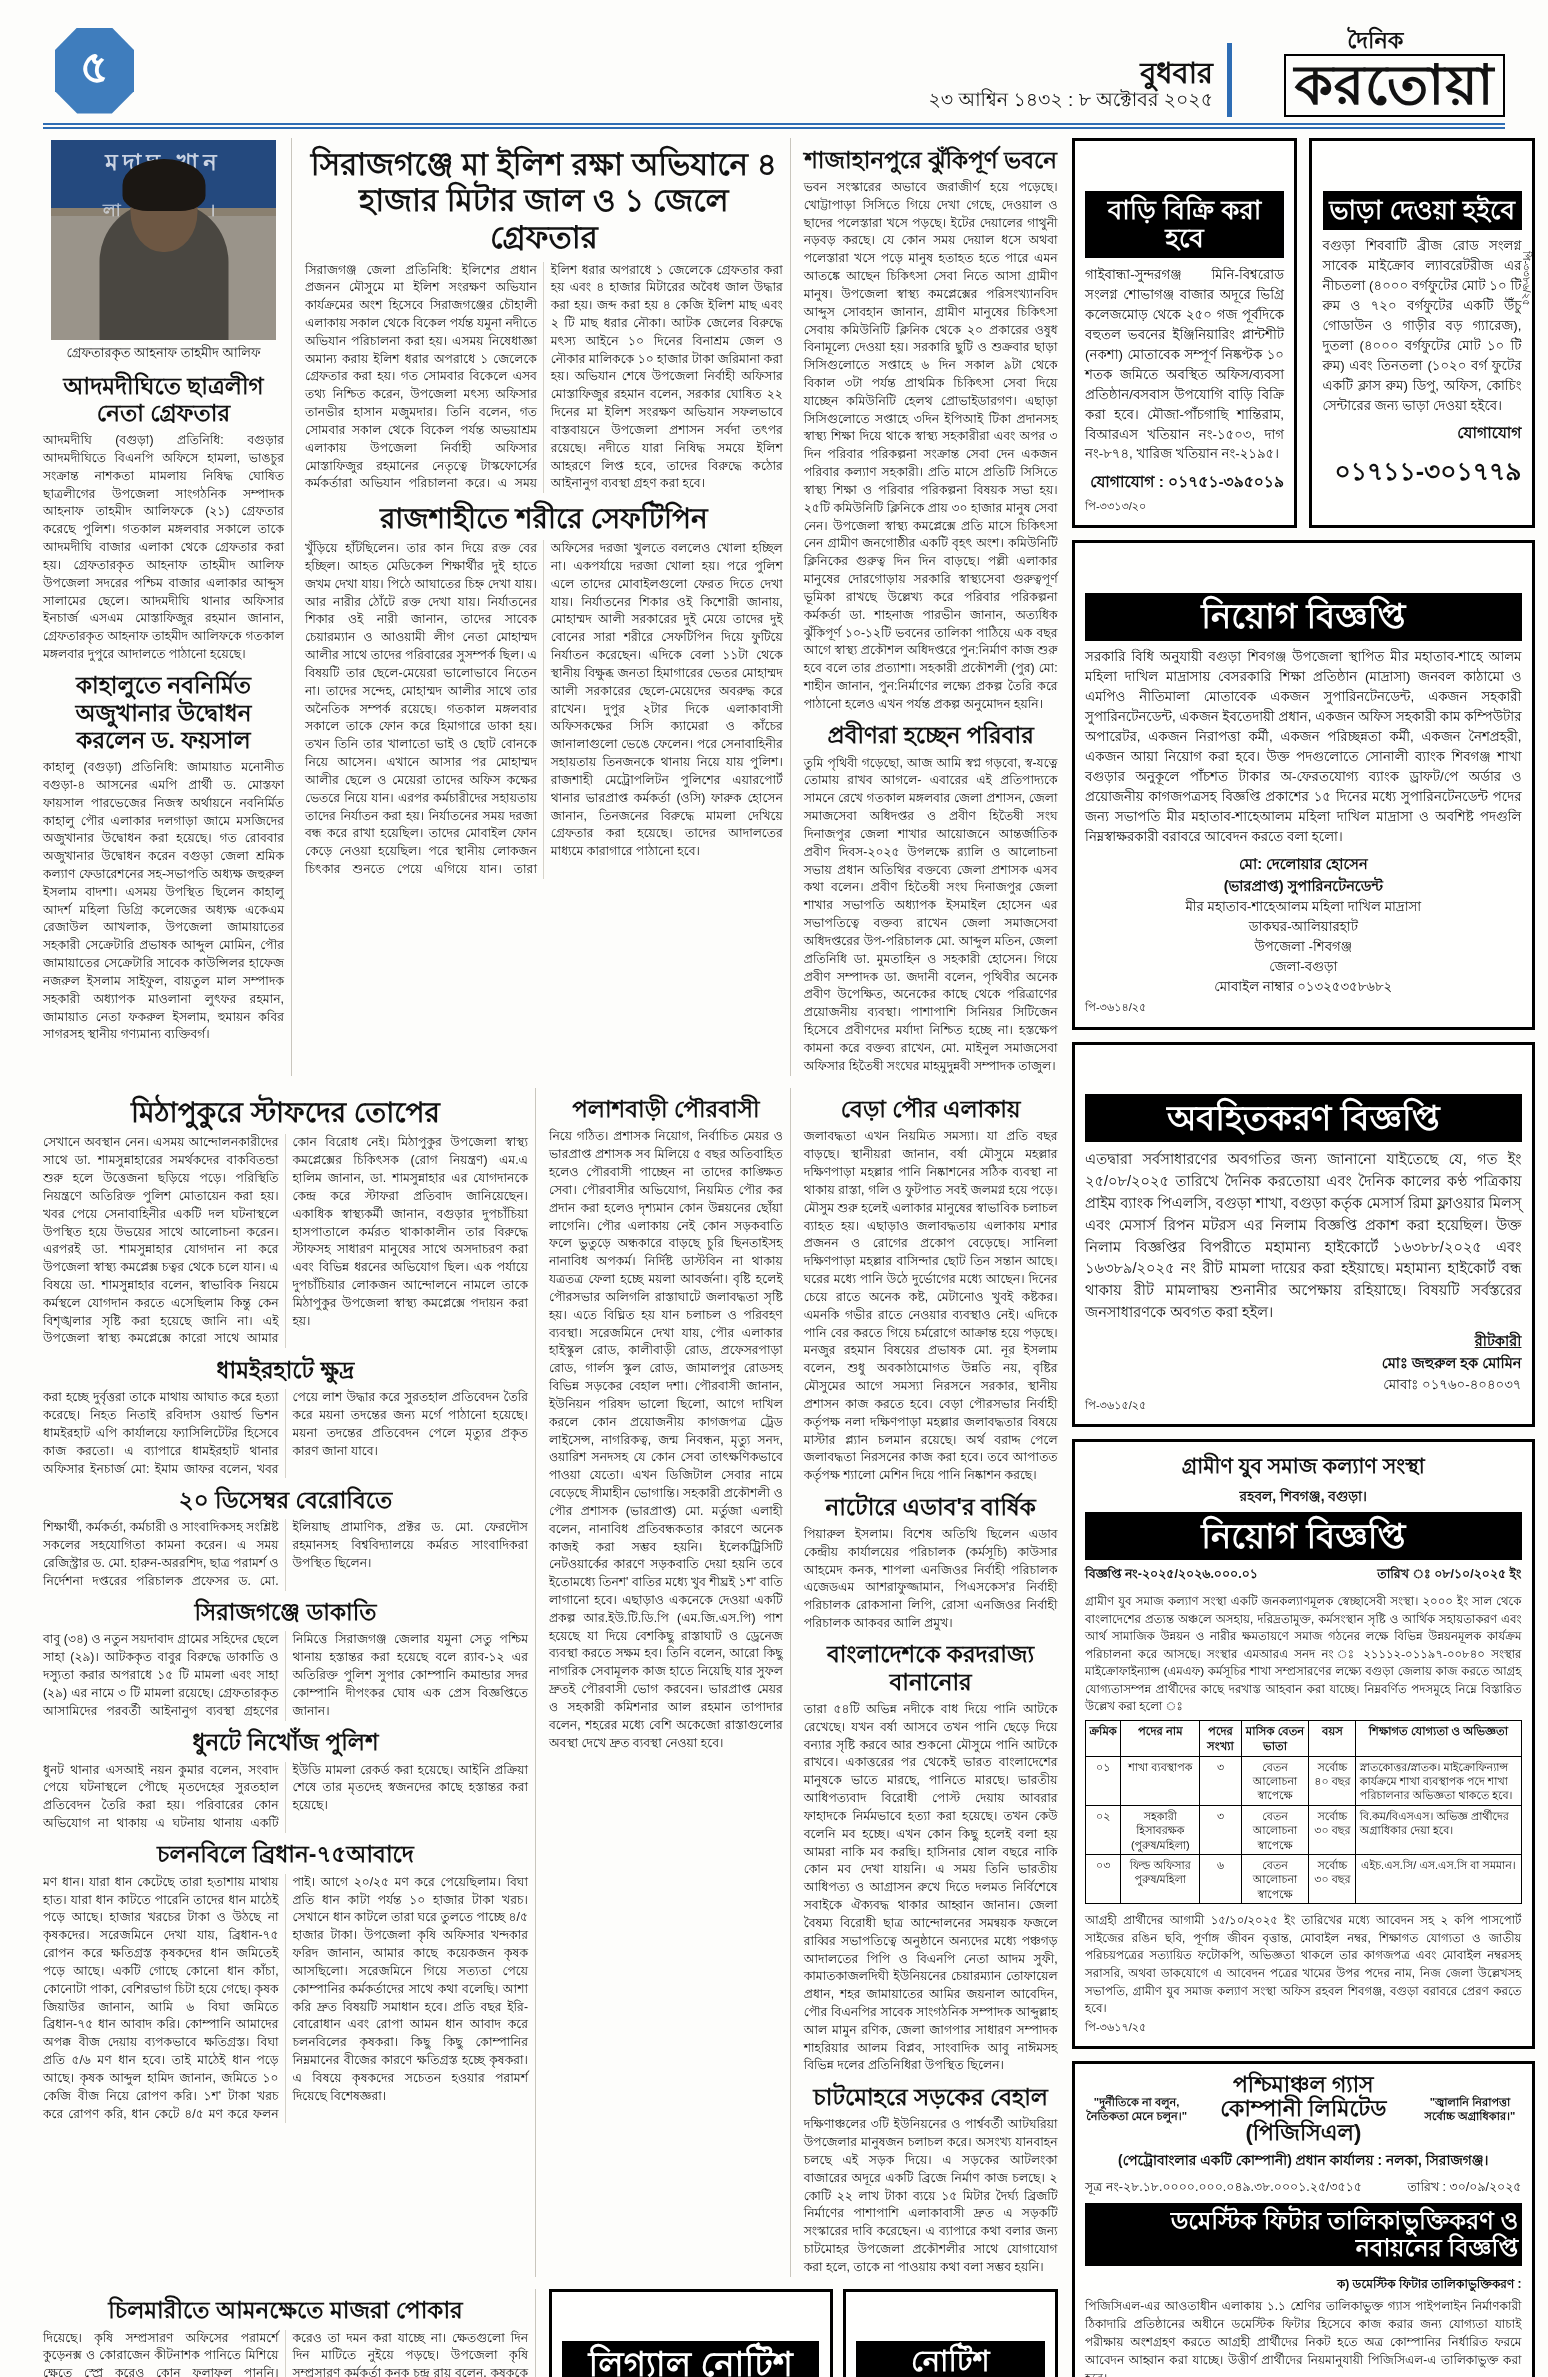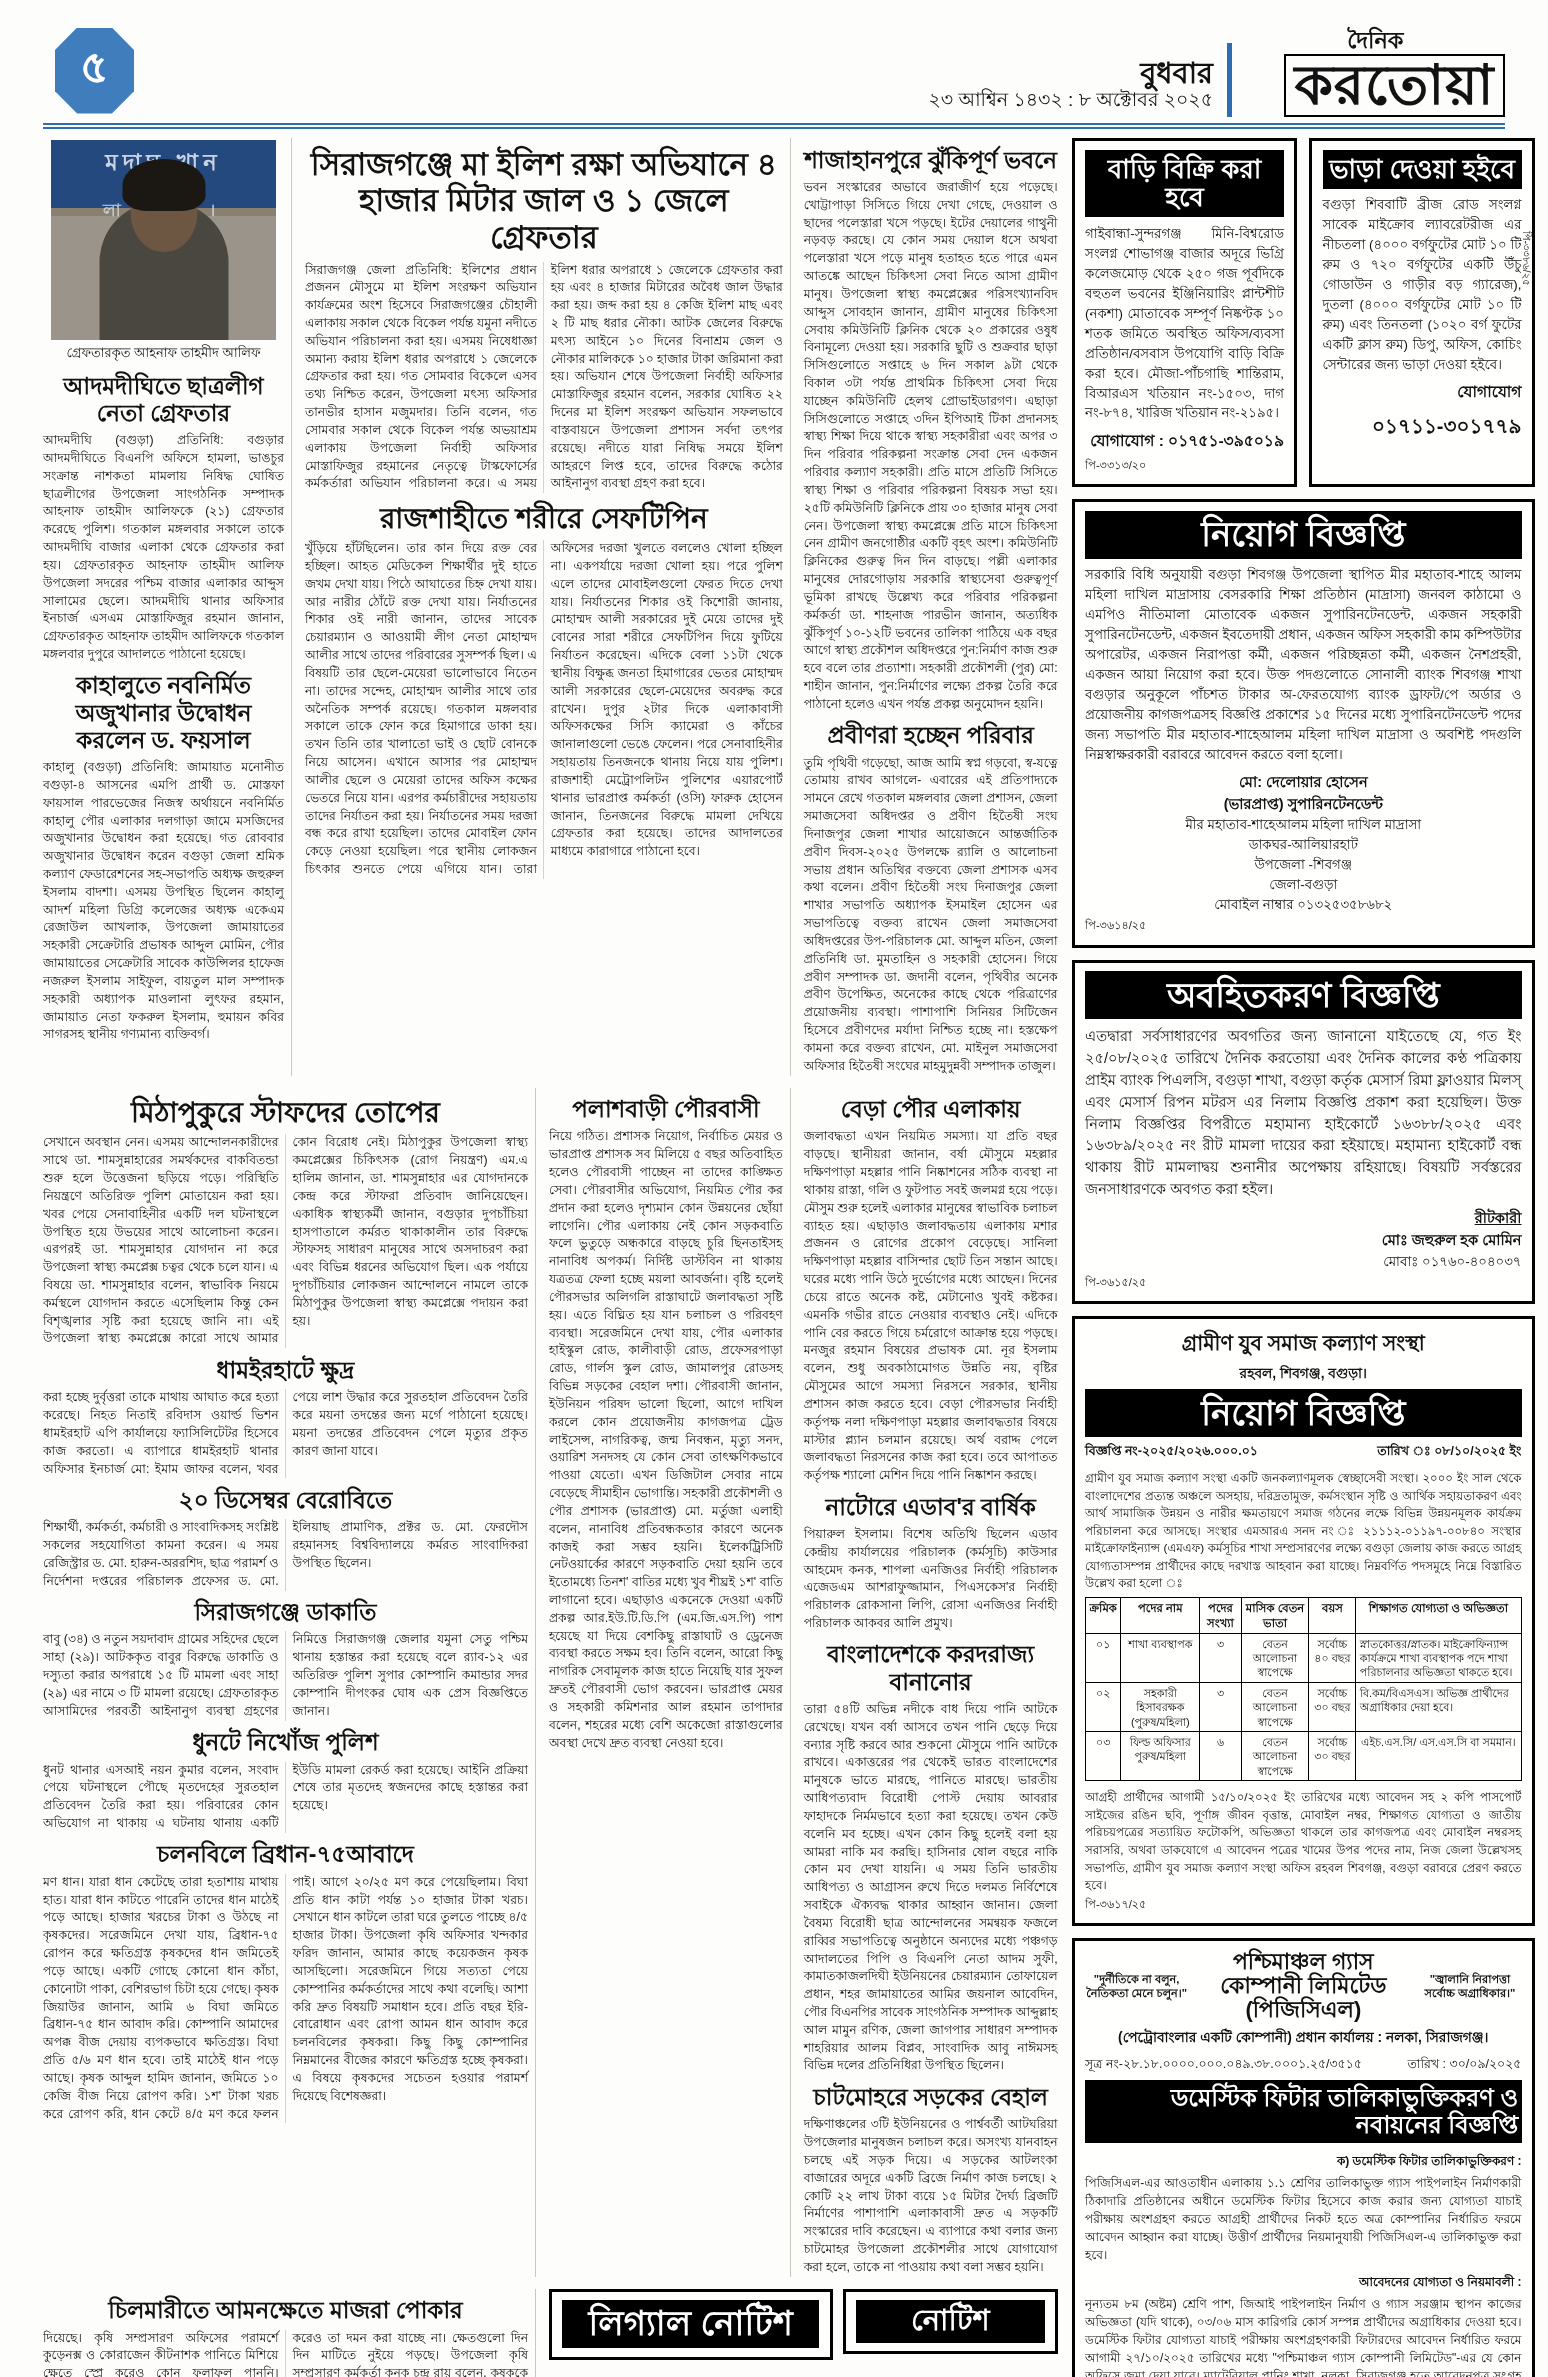--- a/index.html
+++ b/index.html
@@ -45,21 +45,21 @@
                font-weight:bold;font-size:17px;letter-spacing:8.6px;opacity:.7;}
   .photo .fig{position:absolute;left:50%;bottom:-8.6px;transform:translateX(-50%);
               width:129px;height:146px;background:#4a4741;border-radius:60px 60px 6.9px 6.9px;}
   .photo .head{position:absolute;left:50%;top:29px;transform:translateX(-50%);
                width:67px;height:83px;background:#6d5743;border-radius:42% 42% 48% 48%;}
   .photo .hair{position:absolute;left:50%;top:19px;transform:translateX(-50%);
                width:83px;height:52px;background:#1b1713;border-radius:50% 50% 30% 30%;}
   .cap{font-size:13px;text-align:center;margin:3.4px 0 1.7px;}
   
   .adbox{border:3.4px solid #000;background:#fffffe;padding:8.6px 10.3px;box-sizing:border-box;position:relative;}
-  .adban{background:#000;color:#fff;text-align:center;font-weight:bold;padding:5.2px 3.4px;line-height:1.1;}
+  .adban{background:#000;color:#fff;text-align:center;font-weight:bold;padding:5.2px 3.4px;line-height:1.1;margin-top:41px;}
   .adban-lg{font-size:34px;}
   .adban-md{font-size:26px;}
   .ad-body{font-size:13.3px;line-height:1.5;text-align:justify;margin-top:6.9px;}
   .ad-contact{font-weight:bold;font-size:15.5px;text-align:right;margin-top:5.2px;}
   .ad-marker{font-size:11.2px;margin-top:2px;}
   .sig{ text-align:center;font-size:13.3px;line-height:1.5;margin-top:6.9px;}
   .sig .b{font-weight:bold;font-size:14.6px;}
   .two-ads{display:grid;grid-template-columns:1fr 1fr;gap:12px;}
   table.adtbl{border-collapse:collapse;width:100%;margin:5.2px 0;font-size:11px;border-radius:13px;}
   table.adtbl th,table.adtbl td{border:1.4px solid #000;padding:2.6px 3.4px;text-align:center;vertical-align:top;line-height:1.3;}
@@ -236,21 +236,21 @@
         <div class="adbox inner-rule">
           <div class="adban adban-md">বাড়ি বিক্রি করা হবে</div>
           <div class="ad-body">গাইবান্ধা-সুন্দরগঞ্জ মিনি-বিশ্বরোড সংলগ্ন শোভাগঞ্জ বাজার অদূরে ভিগ্রি কলেজমোড় থেকে ২৫০ গজ পূর্বদিকে বহুতল ভবনের ইঞ্জিনিয়ারিং প্লান্টশীট (নকশা) মোতাবেক সম্পূর্ণ নিষ্কণ্টক ১০ শতক জমিতে অবস্থিত অফিস/ব্যবসা প্রতিষ্ঠান/বসবাস উপযোগি বাড়ি বিক্রি করা হবে। মৌজা-পাঁচগাছি শান্তিরাম, বিআরএস খতিয়ান নং-১৫০৩, দাগ নং-৮৭৪, খারিজ খতিয়ান নং-২১৯৫।</div>
           <div class="ad-contact">যোগাযোগ : ০১৭৫১-৩৯৫০১৯</div>
           <div class="ad-marker">পি-৩৩১৩/২০</div>
         </div>
         <div class="adbox inner-rule">
           <div class="adban adban-md">ভাড়া দেওয়া হইবে</div>
           <div class="ad-body">বগুড়া শিববাটি ব্রীজ রোড সংলগ্ন সাবেক মাইক্রোব ল্যাবরেটরীজ এর নীচতলা (৪০০০ বর্গফুটের মোট ১০ টি রুম ও ৭২০ বর্গফুটের একটি উঁচু গোডাউন ও গাড়ীর বড় গ্যারেজ), দুতলা (৪০০০ বর্গফুটের মোট ১০ টি রুম) এবং তিনতলা (১০২০ বর্গ ফুটের একটি ক্লাস রুম) ডিপু, অফিস, কোচিং সেন্টারের জন্য ভাড়া দেওয়া হইবে।</div>
           <div class="ad-contact">যোগাযোগ</div>
-          <div class="ad-contact" style="font-size:20px;">০১৭১১-৩০১৭৭৯</div>
+          <div class="ad-contact" style="font-size:25px;">০১৭১১-৩০১৭৭৯</div>
           <div class="vmark">পি-৩৩৮৬/২৫</div>
         </div>
       </div>
 
       <div class="adbox inner-rule">
         <div class="adban adban-lg">নিয়োগ বিজ্ঞপ্তি</div>
         <div class="ad-body">সরকারি বিধি অনুযায়ী বগুড়া শিবগঞ্জ উপজেলা স্থাপিত মীর মহাতাব-শাহে আলম মহিলা দাখিল মাদ্রাসায় বেসরকারি শিক্ষা প্রতিষ্ঠান (মাদ্রাসা) জনবল কাঠামো ও এমপিও নীতিমালা মোতাবেক একজন সুপারিনটেনডেন্ট, একজন সহকারী সুপারিনটেনডেন্ট, একজন ইবতেদায়ী প্রধান, একজন অফিস সহকারী কাম কম্পিউটার অপারেটর, একজন নিরাপত্তা কর্মী, একজন পরিচ্ছন্নতা কর্মী, একজন নৈশপ্রহরী, একজন আয়া নিয়োগ করা হবে। উক্ত পদগুলোতে সোনালী ব্যাংক শিবগঞ্জ শাখা বগুড়ার অনুকূলে পাঁচশত টাকার অ-ফেরতযোগ্য ব্যাংক ড্রাফট/পে অর্ডার ও প্রয়োজনীয় কাগজপত্রসহ বিজ্ঞপ্তি প্রকাশের ১৫ দিনের মধ্যে সুপারিনটেনডেন্ট পদের জন্য সভাপতি মীর মহাতাব-শাহেআলম মহিলা দাখিল মাদ্রাসা ও অবশিষ্ট পদগুলি নিম্নস্বাক্ষরকারী বরাবরে আবেদন করতে বলা হলো।</div>
         <div class="sig">
           <div class="b">মো: দেলোয়ার হোসেন</div>
           <div class="b">(ভারপ্রাপ্ত) সুপারিনটেনডেন্ট</div>

